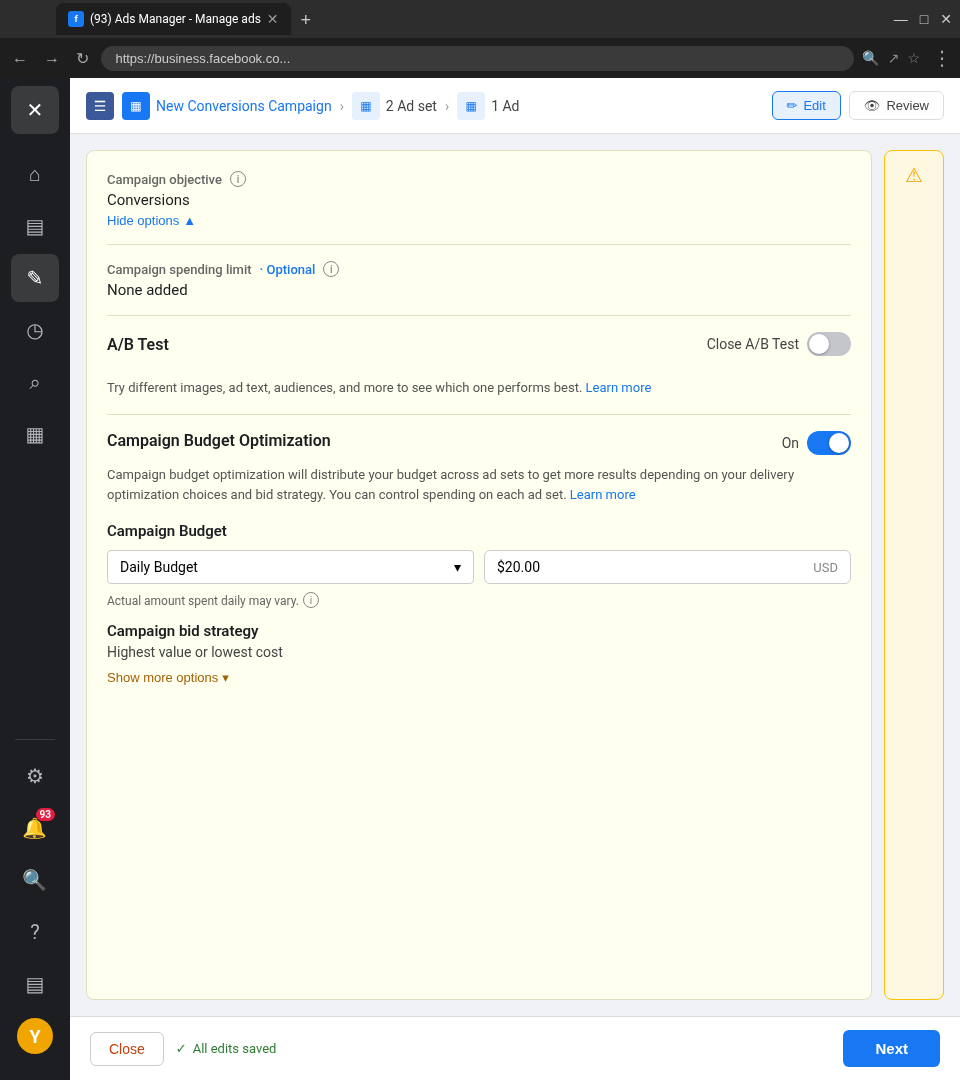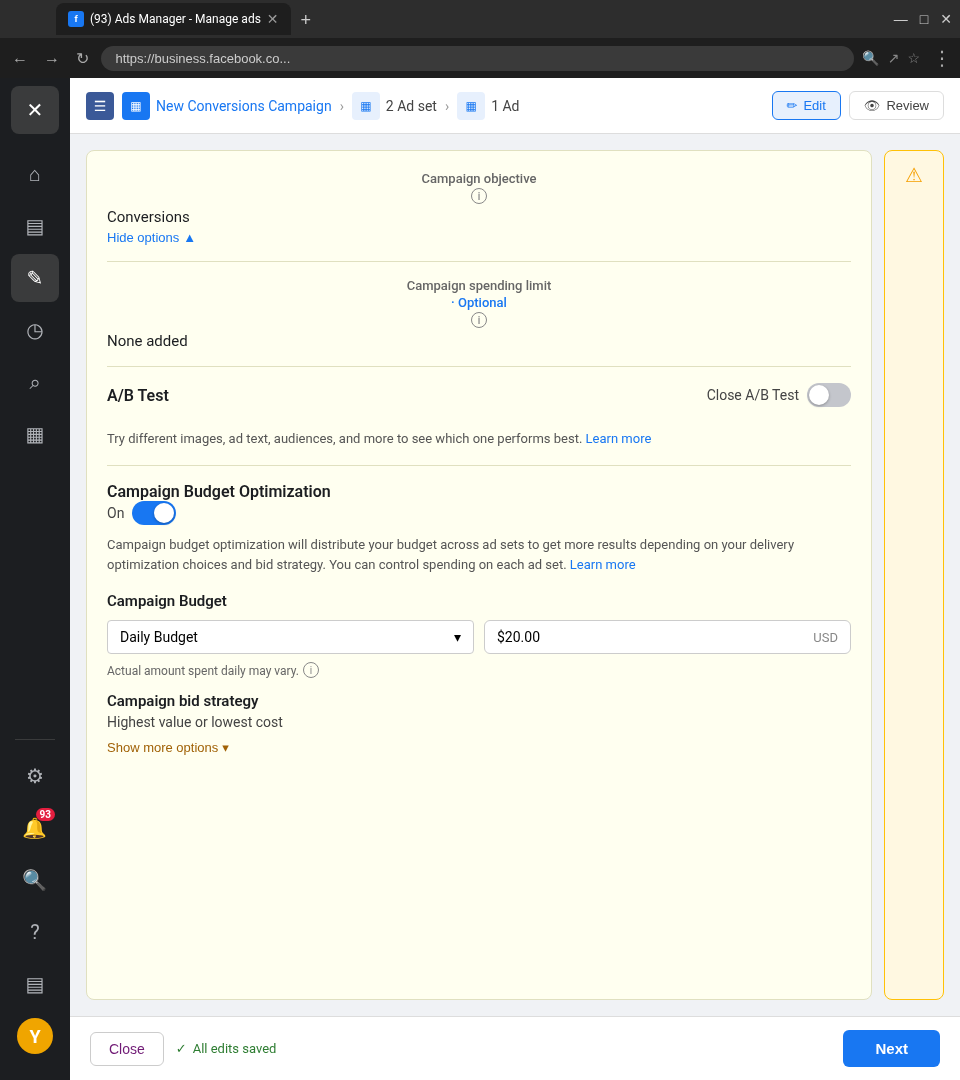--- a/index.html
+++ b/index.html
@@ -209,22 +209,21 @@
       padding: 20px;
     }
 
     .section-label {
       font-size: 13px;
       color: #666;
       font-weight: 500;
       margin-bottom: 4px;
       display: flex;
       align-items: center;
-      gap: 2px;
-      flex-direction: column;
+      gap: 8px;
     }
     .info-icon {
       display: inline-flex;
       width: 16px; height: 16px;
       border-radius: 50%;
       border: 1.5px solid #888;
       align-items: center; justify-content: center;
       font-size: 10px;
       color: #888;
       cursor: pointer;
@@ -268,21 +267,20 @@
     .toggle-knob { width: 20px; height: 20px; border-radius: 50%; background: white; box-shadow: 0 1px 3px rgba(0,0,0,0.3); }
     .ab-desc { font-size: 13px; color: #555; line-height: 1.5; }
     .ab-link { color: #1877f2; cursor: pointer; text-decoration: none; }
 
     
     .cbo-header {
       display: flex;
       align-items: flex-start;
       justify-content: space-between;
       margin-bottom: 10px;
-      flex-direction: column;
     }
     .cbo-title { font-size: 16px; font-weight: 600; color: #1c1e21; }
     .cbo-toggle-row { display: flex; align-items: center; gap: 8px; font-size: 14px; color: #444; }
     .cbo-desc { font-size: 13px; color: #555; line-height: 1.6; }
 
     
     .budget-title { font-size: 15px; font-weight: 600; color: #1c1e21; margin-bottom: 10px; margin-top: 16px; }
     .budget-row { display: flex; gap: 10px; margin-bottom: 8px; }
     .budget-select {
       flex: 1;
@@ -329,21 +327,21 @@
       gap: 12px;
       height: 64px;
     }
     .btn-close {
       background: white;
       border: 1px solid #ccc;
       border-radius: 6px;
       padding: 8px 18px;
       font-size: 14px;
       cursor: pointer;
-      color: #701a75;
+      color: #c2410c;
     }
     .saved-text {
       font-size: 13px;
       color: #2e7d32;
       display: flex;
       align-items: center;
       gap: 6px;
     }
     .btn-next {
       margin-left: auto;

